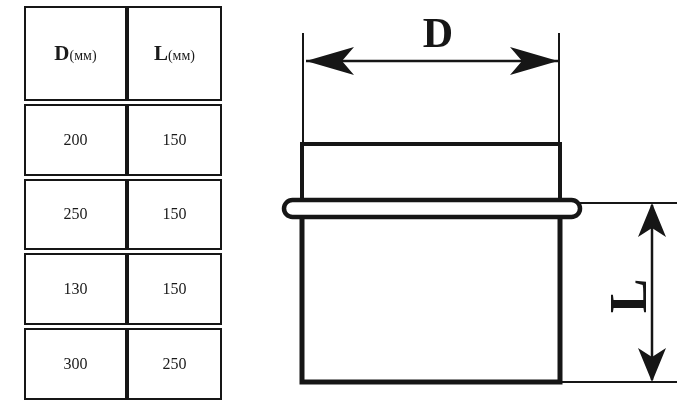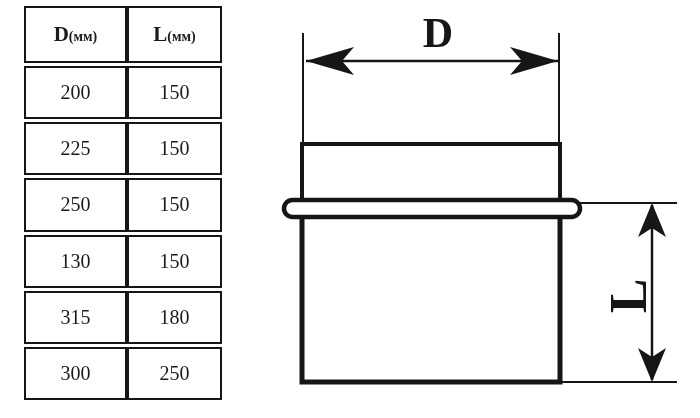--- a/index.html
+++ b/index.html
@@ -24,24 +24,24 @@
   table.dim-table col.c1 { width: 52%; }
   table.dim-table col.c2 { width: 48%; }
   table.dim-table th, table.dim-table td {
     border: 2px solid #161616;
     background: #ffffff;
     text-align: center;
     vertical-align: middle;
     padding: 0;
     color: #1a1a1a;
   }
-  table.dim-table td { font-size: 20px; font-weight: normal; }
+  table.dim-table td { font-size: 16px; font-weight: normal; }
   table.dim-table th { font-weight: bold; }
   .hletter { font-size: 21px; font-weight: bold; }
-  .hunit   { font-size: 14px; font-weight: bold; }
+  .hunit   { font-size: 14px; font-weight: normal; }
 
   
   svg.drawing { position: absolute; left: 260px; top: 0; }
   .thin  { stroke: #161616; stroke-width: 2;   fill: none; }
   .dim   { stroke: #161616; stroke-width: 2.5; fill: none; }
   .thick4 { stroke: #161616; stroke-width: 4;   fill: #ffffff; }
   .thick45{ stroke: #161616; stroke-width: 4.5; fill: #ffffff; }
   .thick5 { stroke: #161616; stroke-width: 5;   fill: #ffffff; }
   .arrow { fill: #161616; stroke: none; }
   .dimlabel {
@@ -63,34 +63,26 @@
     <tbody>
       <tr>
         <th><span class="hletter">D</span><span class="hunit">(мм)</span></th>
         <th><span class="hletter">L</span><span class="hunit">(мм)</span></th>
       </tr>
       <tr>
         <td>200</td>
         <td>150</td>
       </tr>
       <tr>
-        <td>225</td>
-        <td>150</td>
-      </tr>
-      <tr>
         <td>250</td>
         <td>150</td>
       </tr>
       <tr>
         <td>130</td>
         <td>150</td>
-      </tr>
-      <tr>
-        <td>315</td>
-        <td>180</td>
       </tr>
       <tr>
         <td>300</td>
         <td>250</td>
       </tr>
     </tbody>
   </table>
 
   <svg class="drawing" width="440" height="418" viewBox="0 0 440 418">
 

